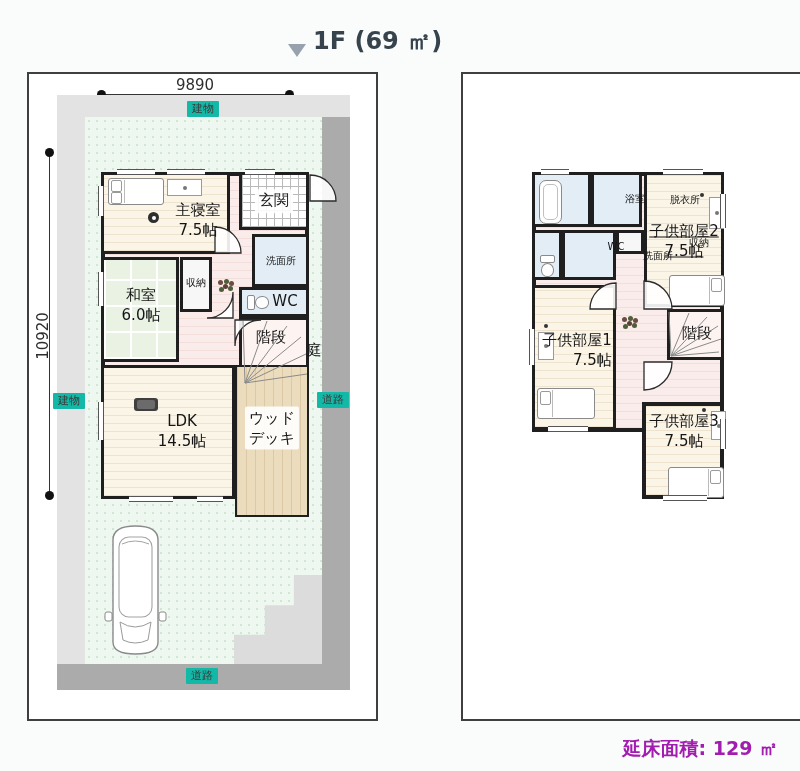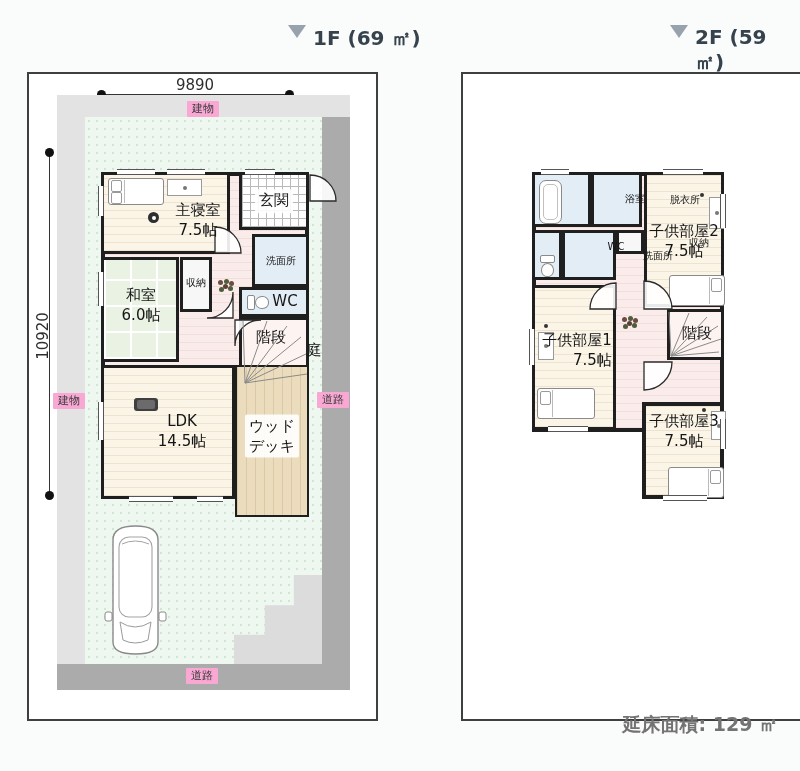--- a/index.html
+++ b/index.html
@@ -1,32 +1,32 @@
 <!DOCTYPE html>
 <html><head>
 <meta charset="utf-8">
 <style>
   html,body { margin:0; padding:0; }
   .canvas { position:relative; width:800px; height:771px; background:#fafbfb;
             font-family:"DejaVu Sans","Liberation Sans",sans-serif; color:#222; overflow:hidden; }
   .panel { position:absolute; background:#ffffff; border:2px solid #3f3f3f; box-sizing:border-box; }
-  .floor-header { position:absolute; display:flex; align-items:flex-start; gap:7px;
-                  font-size:20px; font-weight:bold; color:#36434d; }
+  .floor-header { position:absolute; display:flex; align-items:flex-end; gap:7px;
+                  font-size:24px; font-weight:bold; color:#36434d; }
   .tri { width:0; height:0; border-left:9px solid transparent; border-right:9px solid transparent;
          border-top:13px solid #98a2ae; }
-  .footer-area { position:absolute; right:22px; top:712px; font-size:19px; font-weight:bold; color:#737373; }
+  .footer-area { position:absolute; right:22px; top:736px; font-size:19px; font-weight:bold; color:#a21caf; }
 
   
   .band-light { position:absolute; background:#e3e3e3; }
   .band-road  { position:absolute; background:#ababab; }
   .lot { position:absolute; background-color:#eef8f0;
          background-image:radial-gradient(#cfe7d1 1px, transparent 1.3px); background-size:8px 8px; }
   .steps { position:absolute; background:#dcdcdc;
            clip-path:polygon(100% 0, 68% 0, 68% 34%, 35% 34%, 35% 67%, 0 67%, 0 100%, 100% 100%); }
-  .tag { position:absolute; background:#f9a8d4; color:#3a3a3a; font-size:11px; line-height:16px;
+  .tag { position:absolute; background:#14b8a6; color:#3a3a3a; font-size:11px; line-height:16px;
          padding:0 5px; border-radius:1px; white-space:nowrap; }
 
   
   .dim-h { position:absolute; border-top:1.5px solid #333; }
   .dim-v { position:absolute; border-left:1.5px solid #333; }
   .dim-dot { position:absolute; width:9px; height:9px; background:#111; border-radius:50%; }
   .dim-label { position:absolute; font-size:15px; color:#2e2e2e; text-align:center; }
 
   
   .room { position:absolute; box-sizing:border-box; border:3px solid #1f1f1f; }
@@ -80,24 +80,20 @@
 </style>
 </head>
 <body>
 
 <div class="canvas">
 
   <div class="floor-header" style="left:288px; top:25px;">
     <div class="tri"></div>
     <span>1F (69 ㎡)</span>
   </div>
-  <div class="floor-header" style="left:670px; top:25px;">
-    <div class="tri"></div>
-    <span>2F (59 ㎡)</span>
-  </div>
 
   <div class="panel" style="left:27px; top:72px; width:351px; height:649px;">
 
     <div class="dim-h" style="left:72px; top:20px; width:189px;"></div>
     <div class="dim-dot" style="left:68px; top:16px;"></div>
     <div class="dim-dot" style="left:256px; top:16px;"></div>
     <div class="dim-label" style="left:136px; top:2px; width:60px;">9890</div>
 
     <div class="dim-v" style="left:20px; top:78px; height:343px;"></div>
     <div class="dim-dot" style="left:16px; top:74px;"></div>
@@ -167,21 +163,21 @@
 
     <div class="room cream" style="left:72px; top:291px; width:134px; height:134px;">
       <div class="sofa" style="left:30px; top:30px; width:24px; height:13px;"></div>
     </div>
     <div class="room-label" style="left:153px; top:357px;">
       <span>LDK</span>
       <span>14.5帖</span>
     </div>
 
     <div class="room deckbg" style="left:206px; top:291px; width:74px; height:152px; border-width:2px;"></div>
-    <div class="room-label boxed" style="left:243px; top:362px;">
+    <div class="room-label boxed" style="left:243px; top:354px;">
       <span>ウッド</span>
       <span>デッキ</span>
     </div>
 
     <div class="room-label" style="left:285px; top:277px;">
       <span>庭</span>
     </div>
 
     <div class="plant" style="left:190px; top:206px;">
         <i></i>
@@ -255,21 +251,21 @@
 
     <div class="room cream" style="left:181px; top:98px; width:80px; height:135px;">
       <div class="desk" style="left:62px; top:22px; width:13px; height:30px;"></div>
       <div class="dot4" style="left:53px; top:18px;"></div>
       <div class="bed" style="left:22px; top:100px; width:54px; height:29px;">
         <div class="pillow" style="right:2px; top:2px; width:9px; height:12px;"></div>
         <div class="bedline" style="right:14px;"></div>
       </div>
     </div>
 
-    <div class="room-label" style="left:221px; top:167px;">
+    <div class="room-label" style="left:221px; top:167px;text-decoration:underline;">
       <span>子供部屋2</span>
       <span>7.5帖</span>
     </div>
 
     <div class="room cream" style="left:69px; top:211px; width:84px; height:145px;">
       <div class="desk" style="left:3px; top:44px; width:14px; height:26px;"></div>
       <div class="dot4" style="left:9px; top:36px;"></div>
       <div class="bed" style="left:2px; top:100px; width:56px; height:29px;">
         <div class="pillow" style="left:2px; top:2px; width:9px; height:12px;"></div>
         <div class="bedline" style="left:14px;"></div>

